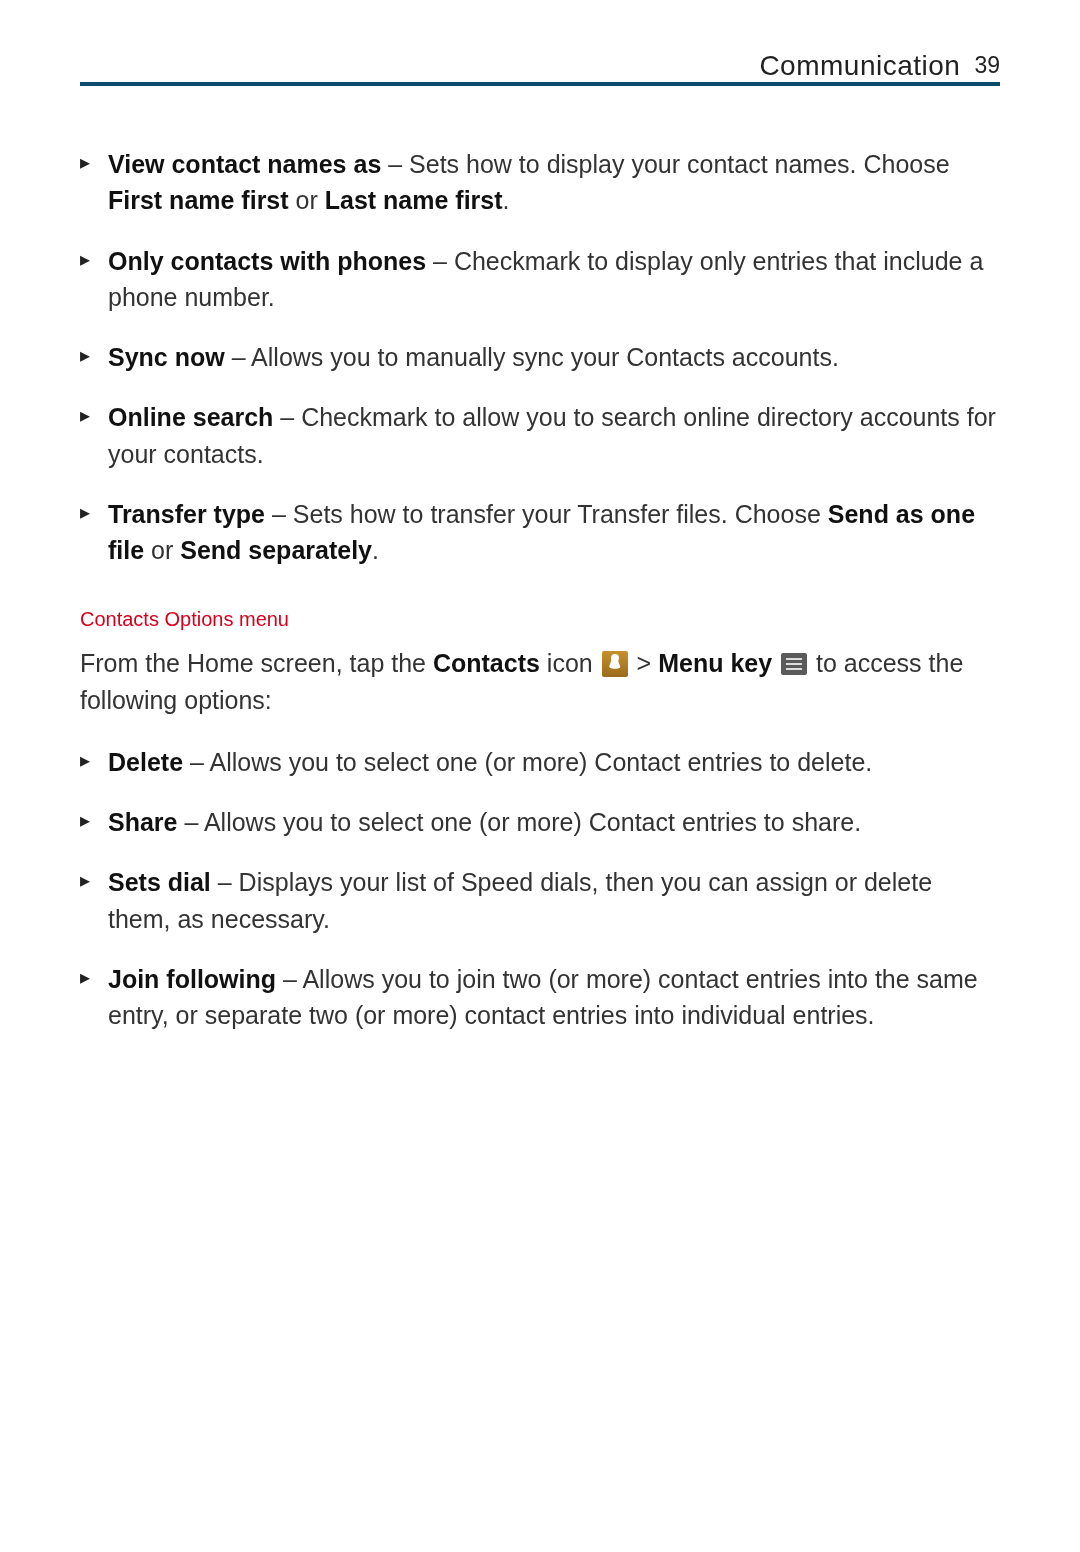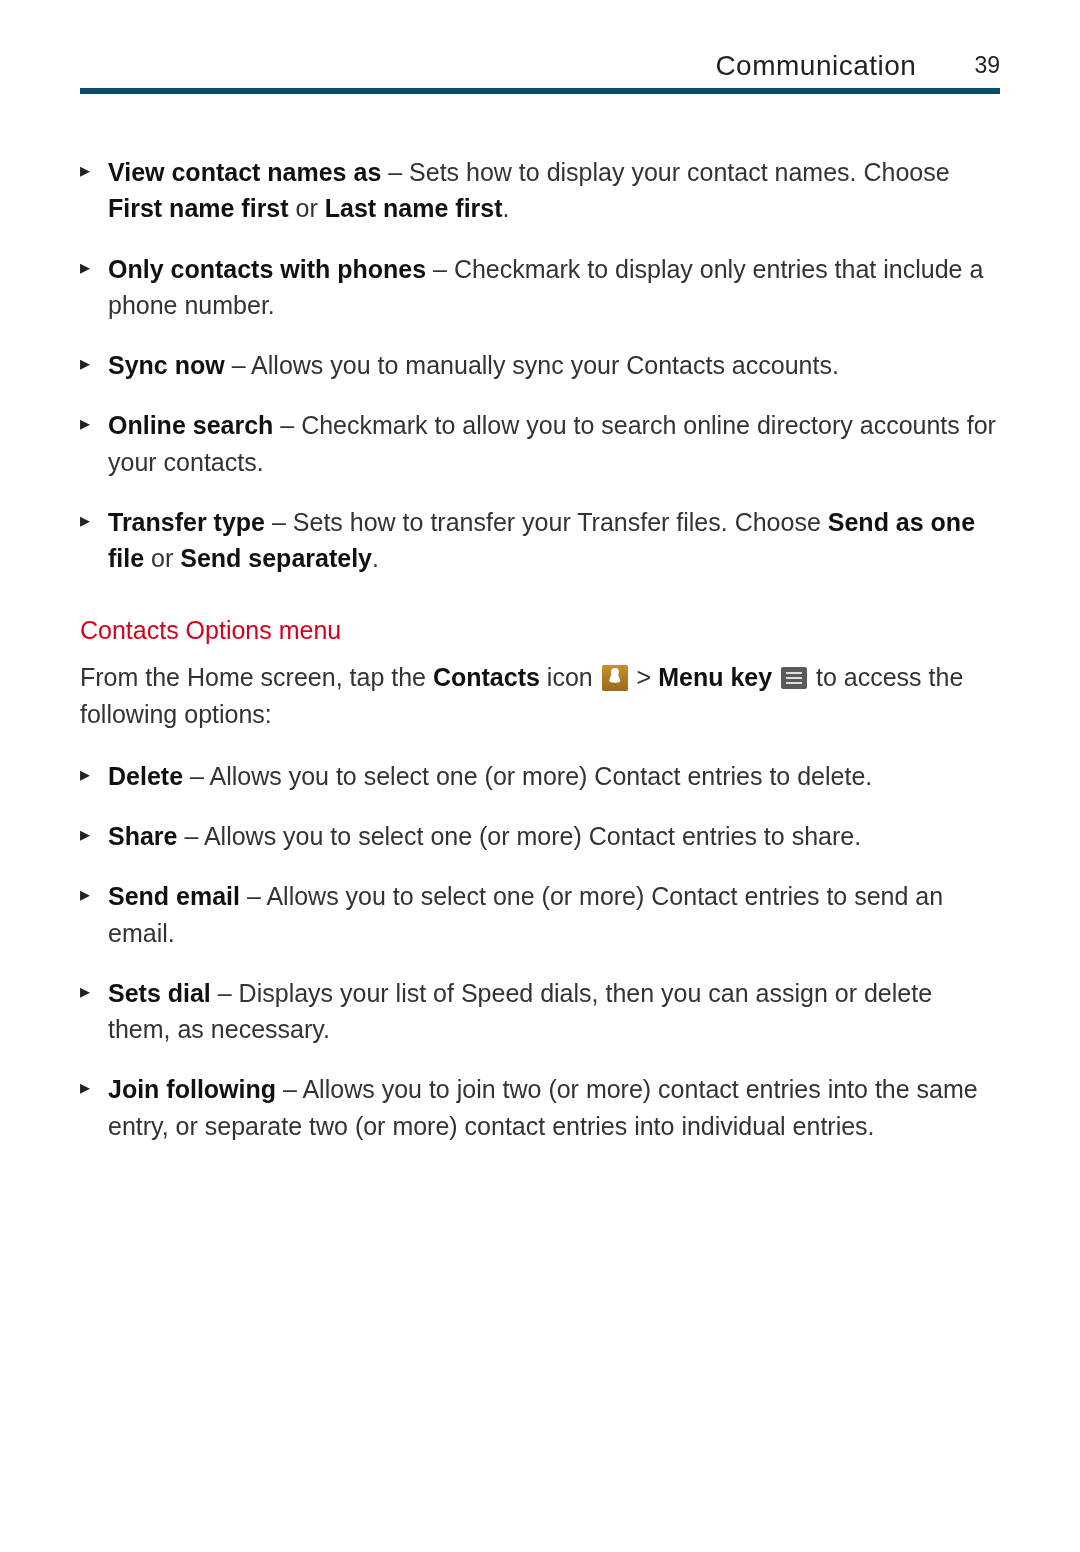--- a/index.html
+++ b/index.html
@@ -13,24 +13,23 @@
     width: 1080px;
     height: 1552px;
     position: relative;
     box-sizing: border-box;
     padding: 50px 80px 60px 80px;
   }
   .header {
     display: flex;
     justify-content: flex-end;
     align-items: baseline;
-    border-bottom: 6px solid #0c4a6e;
-    padding-bottom: 6px;
+    border-bottom: 4px solid #0c4a6e;
+    padding-bottom: 0;
     margin-bottom: 60px;
-    gap: 44px;
   }
   .header-title {
     font-size: 28px;
     color: #222;
     font-weight: 400;
     letter-spacing: 0.5px;
   }
   .header-page {
     font-size: 23px;
     color: #222;
@@ -55,21 +54,21 @@
     content: "▸";
     position: absolute;
     left: 0;
     top: 2px;
     font-size: 20px;
     color: #222;
   }
   .b { font-weight: 600; color: #111; }
   .section-heading {
     color: #d6001c;
-    font-size: 25px;
+    font-size: 20px;
     font-weight: 400;
     margin: 36px 0 14px 0;
   }
   .intro {
     font-size: 25px;
     line-height: 1.45;
     color: #333;
     margin-bottom: 26px;
   }
   .inline-icon {
@@ -156,23 +155,20 @@
   </div>
 
   <ul class="bullet-list">
     <li class="bullet-item">
       <span class="b">Delete</span><span> – Allows you to select one (or more) Contact entries to delete.</span>
     </li>
     <li class="bullet-item">
       <span class="b">Share</span><span> – Allows you to select one (or more) Contact entries to share.</span>
     </li>
     <li class="bullet-item">
-      <span class="b">Send email</span><span> – Allows you to select one (or more) Contact entries to send an email.</span>
-    </li>
-    <li class="bullet-item">
       <span class="b">Sets dial</span><span> – Displays your list of Speed dials, then you can assign or delete them, as necessary.</span>
     </li>
     <li class="bullet-item">
       <span class="b">Join following</span><span> – Allows you to join two (or more) contact entries into the same entry, or separate two (or more) contact entries into individual entries.</span>
     </li>
   </ul>
 
 </div>
 
 </body></html>

